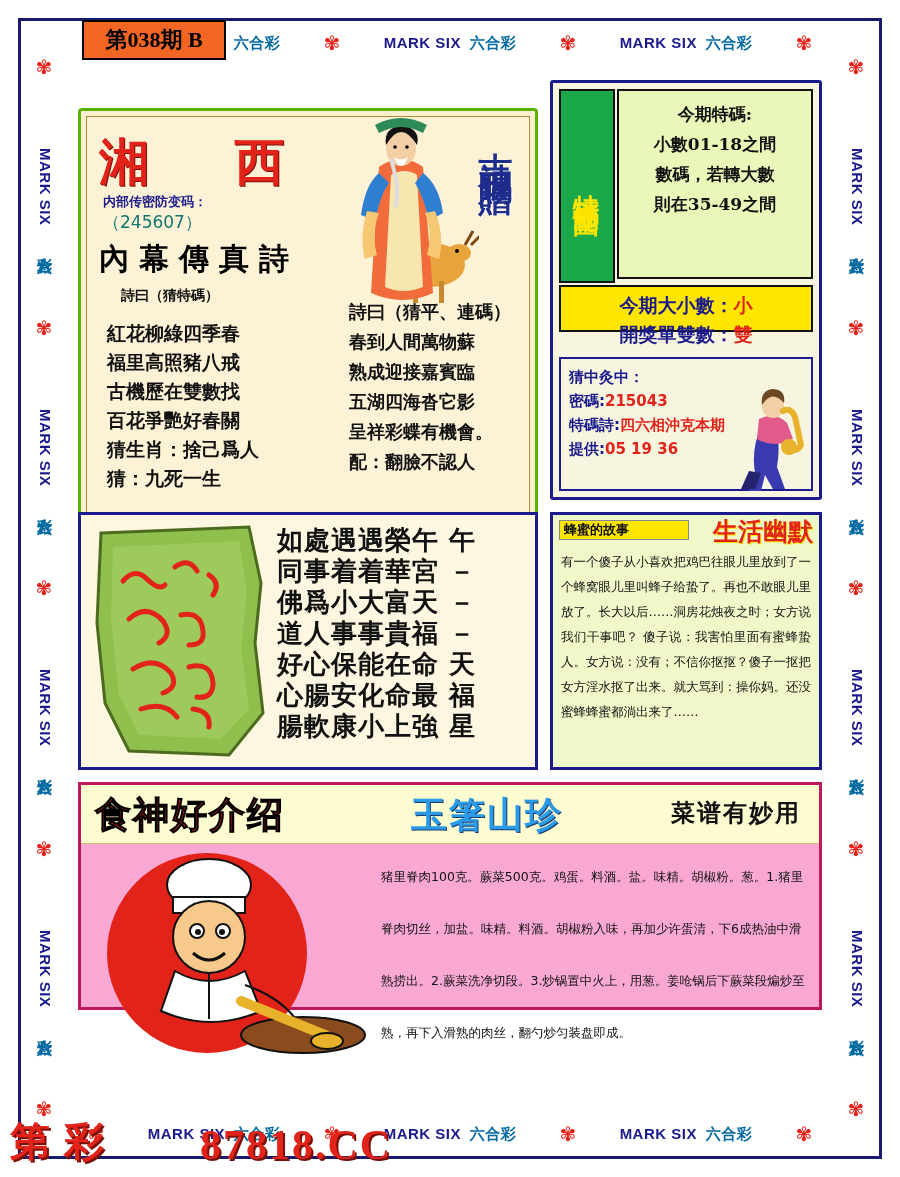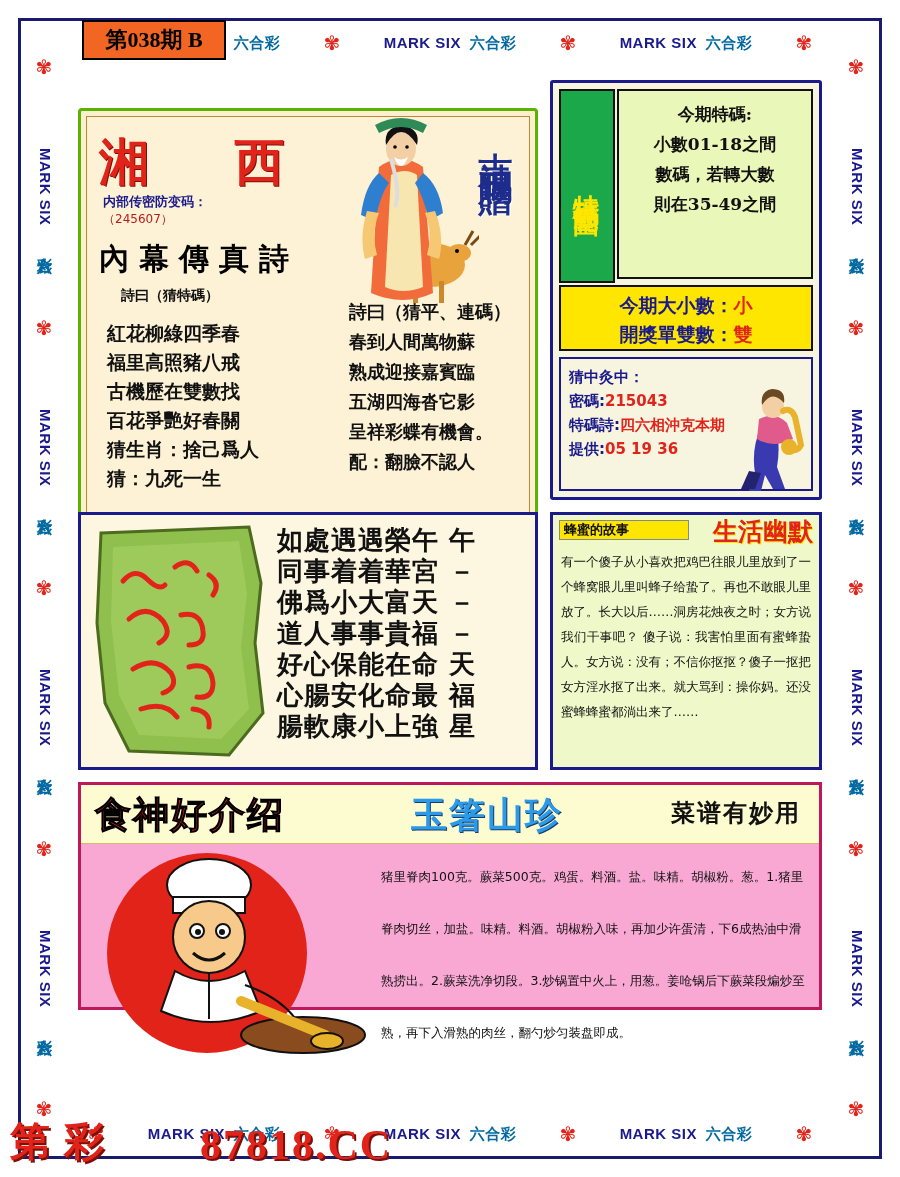--- a/index.html
+++ b/index.html
@@ -72,21 +72,21 @@
     font-family:"DejaVu Serif", serif;font-weight:bold;
     font-size:50px;color:#e2231a;letter-spacing:34px;
     text-shadow:1px 1px 0 #7a1008;
   }
   .sub-secret{
     position:absolute;left:22px;top:82px;
     font-size:13px;color:#1a1a8c;font-weight:bold;
   }
   .sub-code{
     position:absolute;left:22px;top:100px;
-    font-size:12px;color:#b91c1c;
+    font-size:17px;color:#0f766e;
   }
   .title-neimu{
     position:absolute;left:18px;top:128px;
     font-family:"DejaVu Serif", serif;font-weight:bold;
     font-size:30px;color:#000000;letter-spacing:10px;
   }
   .shiyue{
     position:absolute;left:40px;top:176px;
     font-size:14px;color:#111;font-weight:bold;
   }
@@ -127,21 +127,21 @@
     font-size:26px;color:#ffe600;letter-spacing:6px;
   }
   .tm-text{
     position:absolute;left:64px;top:6px;right:6px;height:190px;
     border:2px solid #111;background:#e9f7b8;
     box-sizing:border-box;padding:8px 6px;
     font-family:"DejaVu Serif", serif;font-weight:bold;
     font-size:17px;line-height:30px;color:#111;text-align:center;
   }
   .daxiao{
-    position:absolute;left:6px;top:202px;right:6px;height:66px;
+    position:absolute;left:6px;top:202px;right:6px;height:47px;
     background:#ffe600;border:2px solid #111;box-sizing:border-box;
     padding:4px 6px;
     font-family:"DejaVu Serif", serif;font-weight:bold;
     font-size:19px;line-height:29px;color:#1a1a8c;text-align:center;
   }
   .daxiao b{color:#e2231a;}
   .guessbox{
     position:absolute;left:6px;top:274px;right:6px;bottom:6px;
     border:2px solid #1a1a8c;background:#f7f4df;box-sizing:border-box;
     padding:6px 8px;

